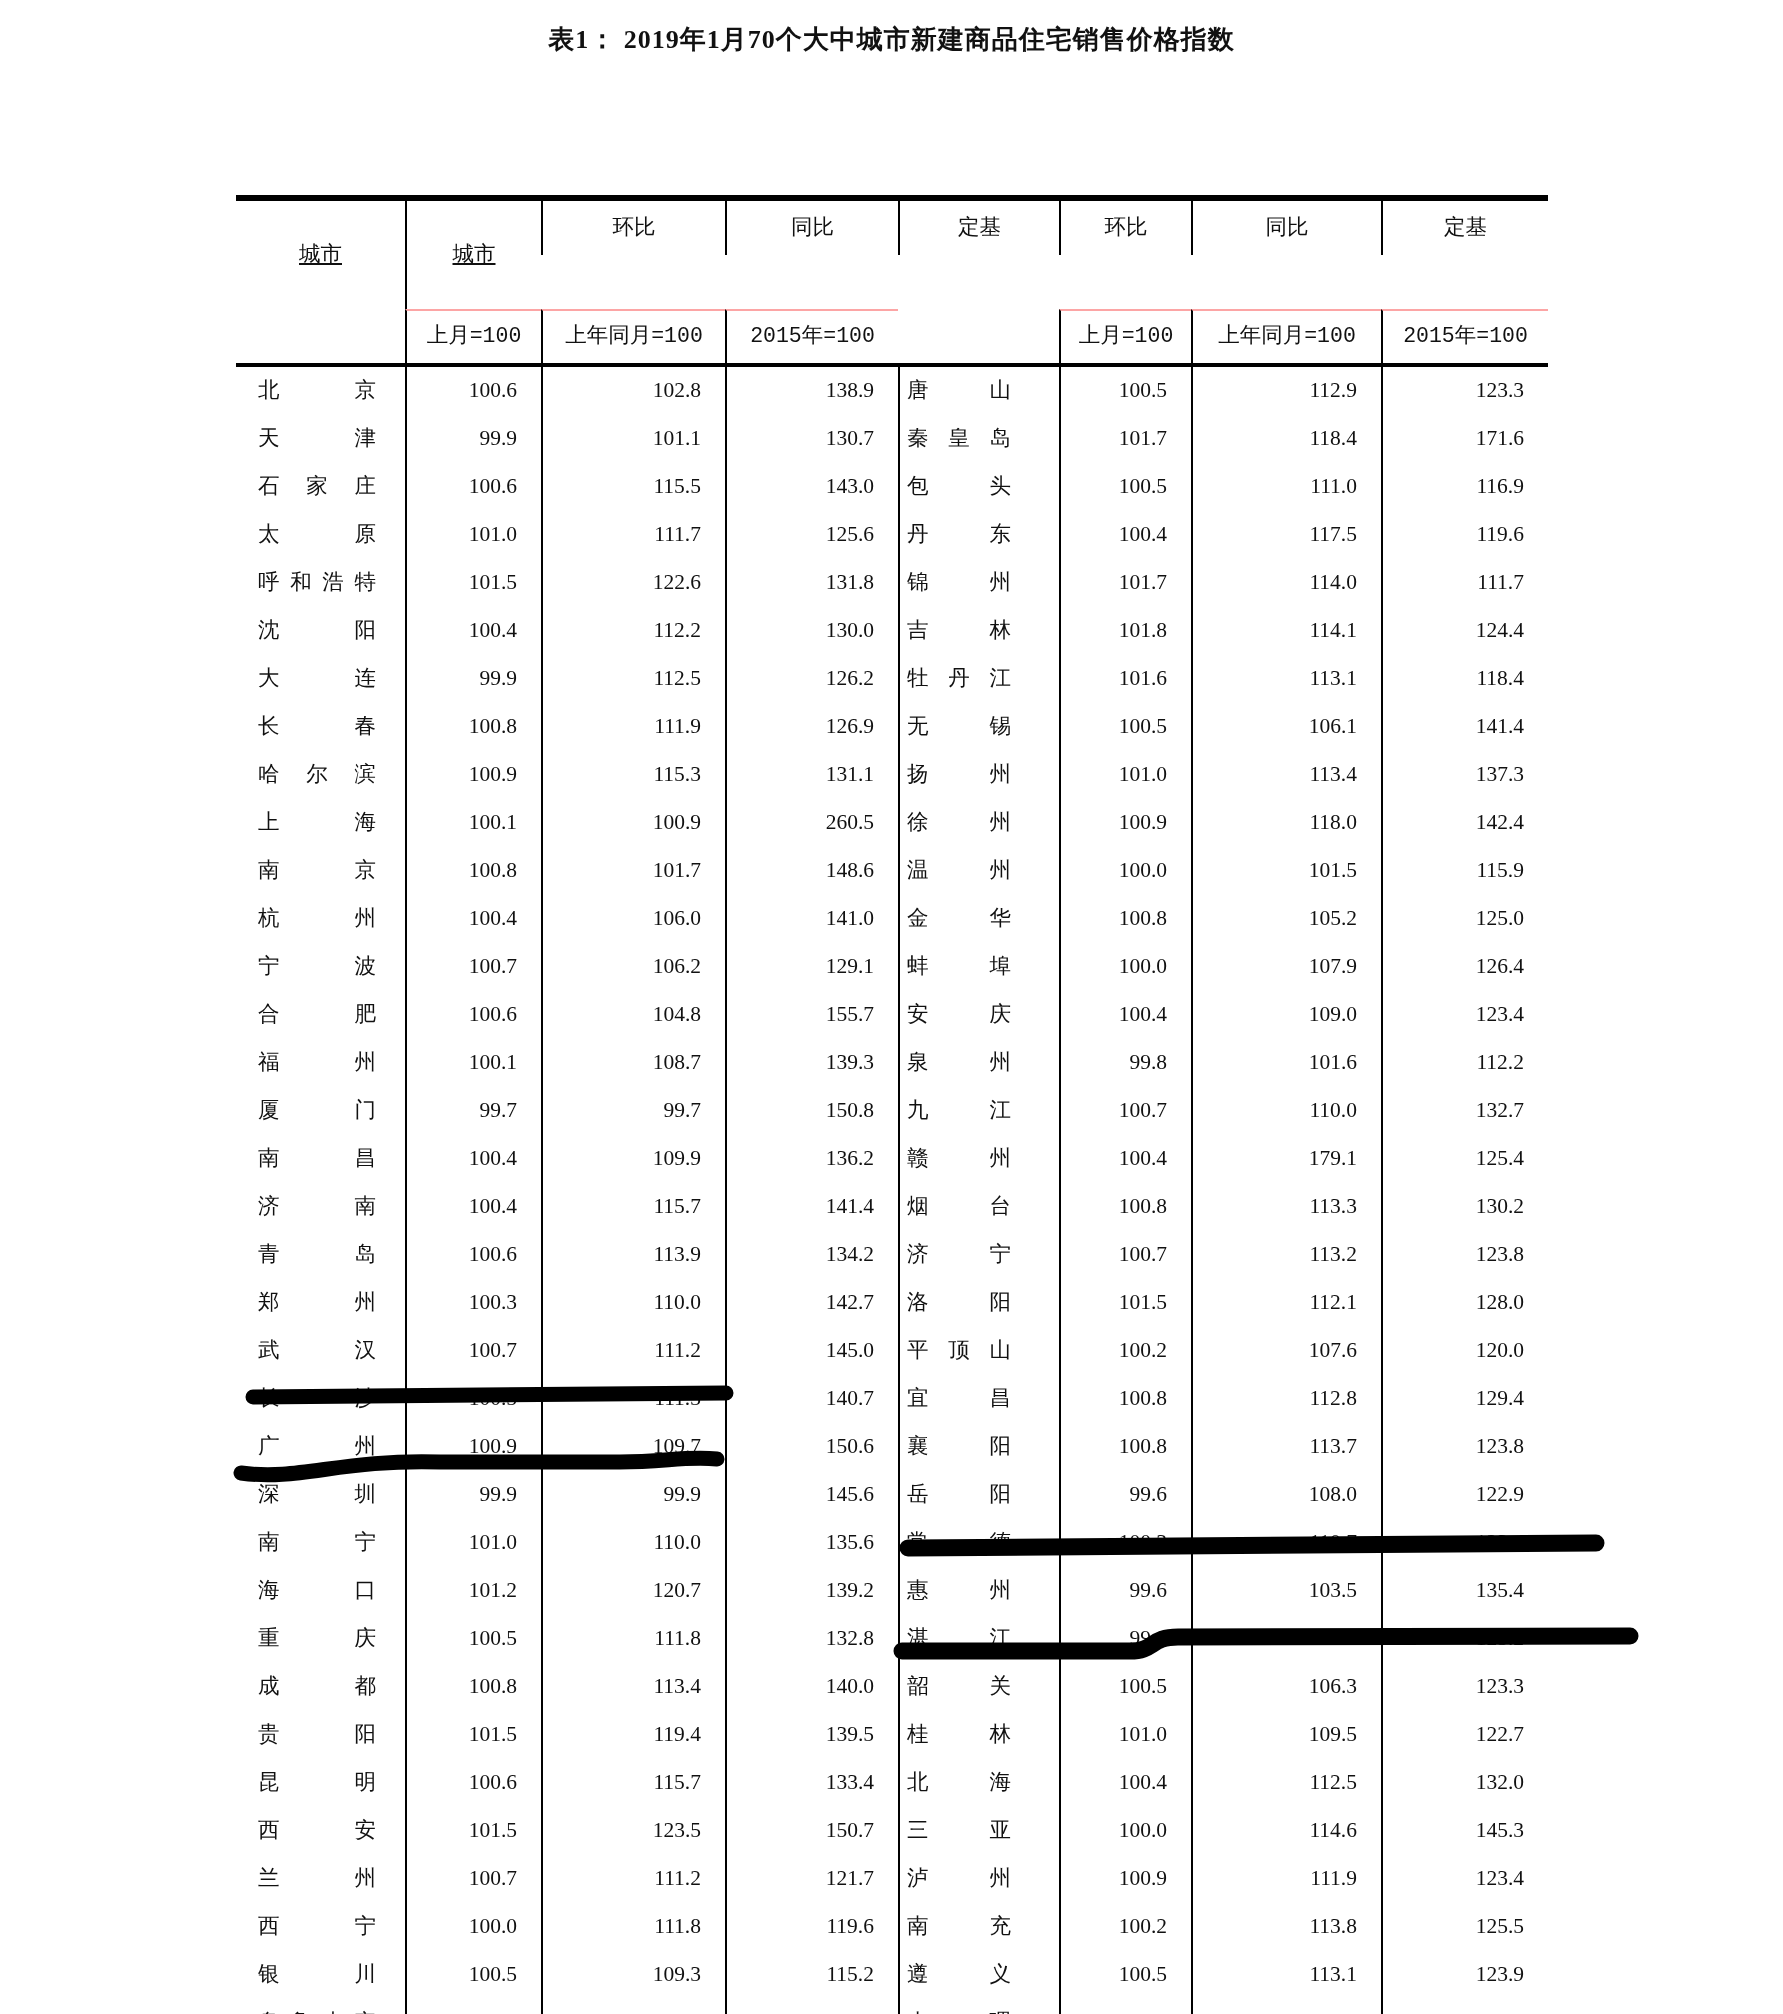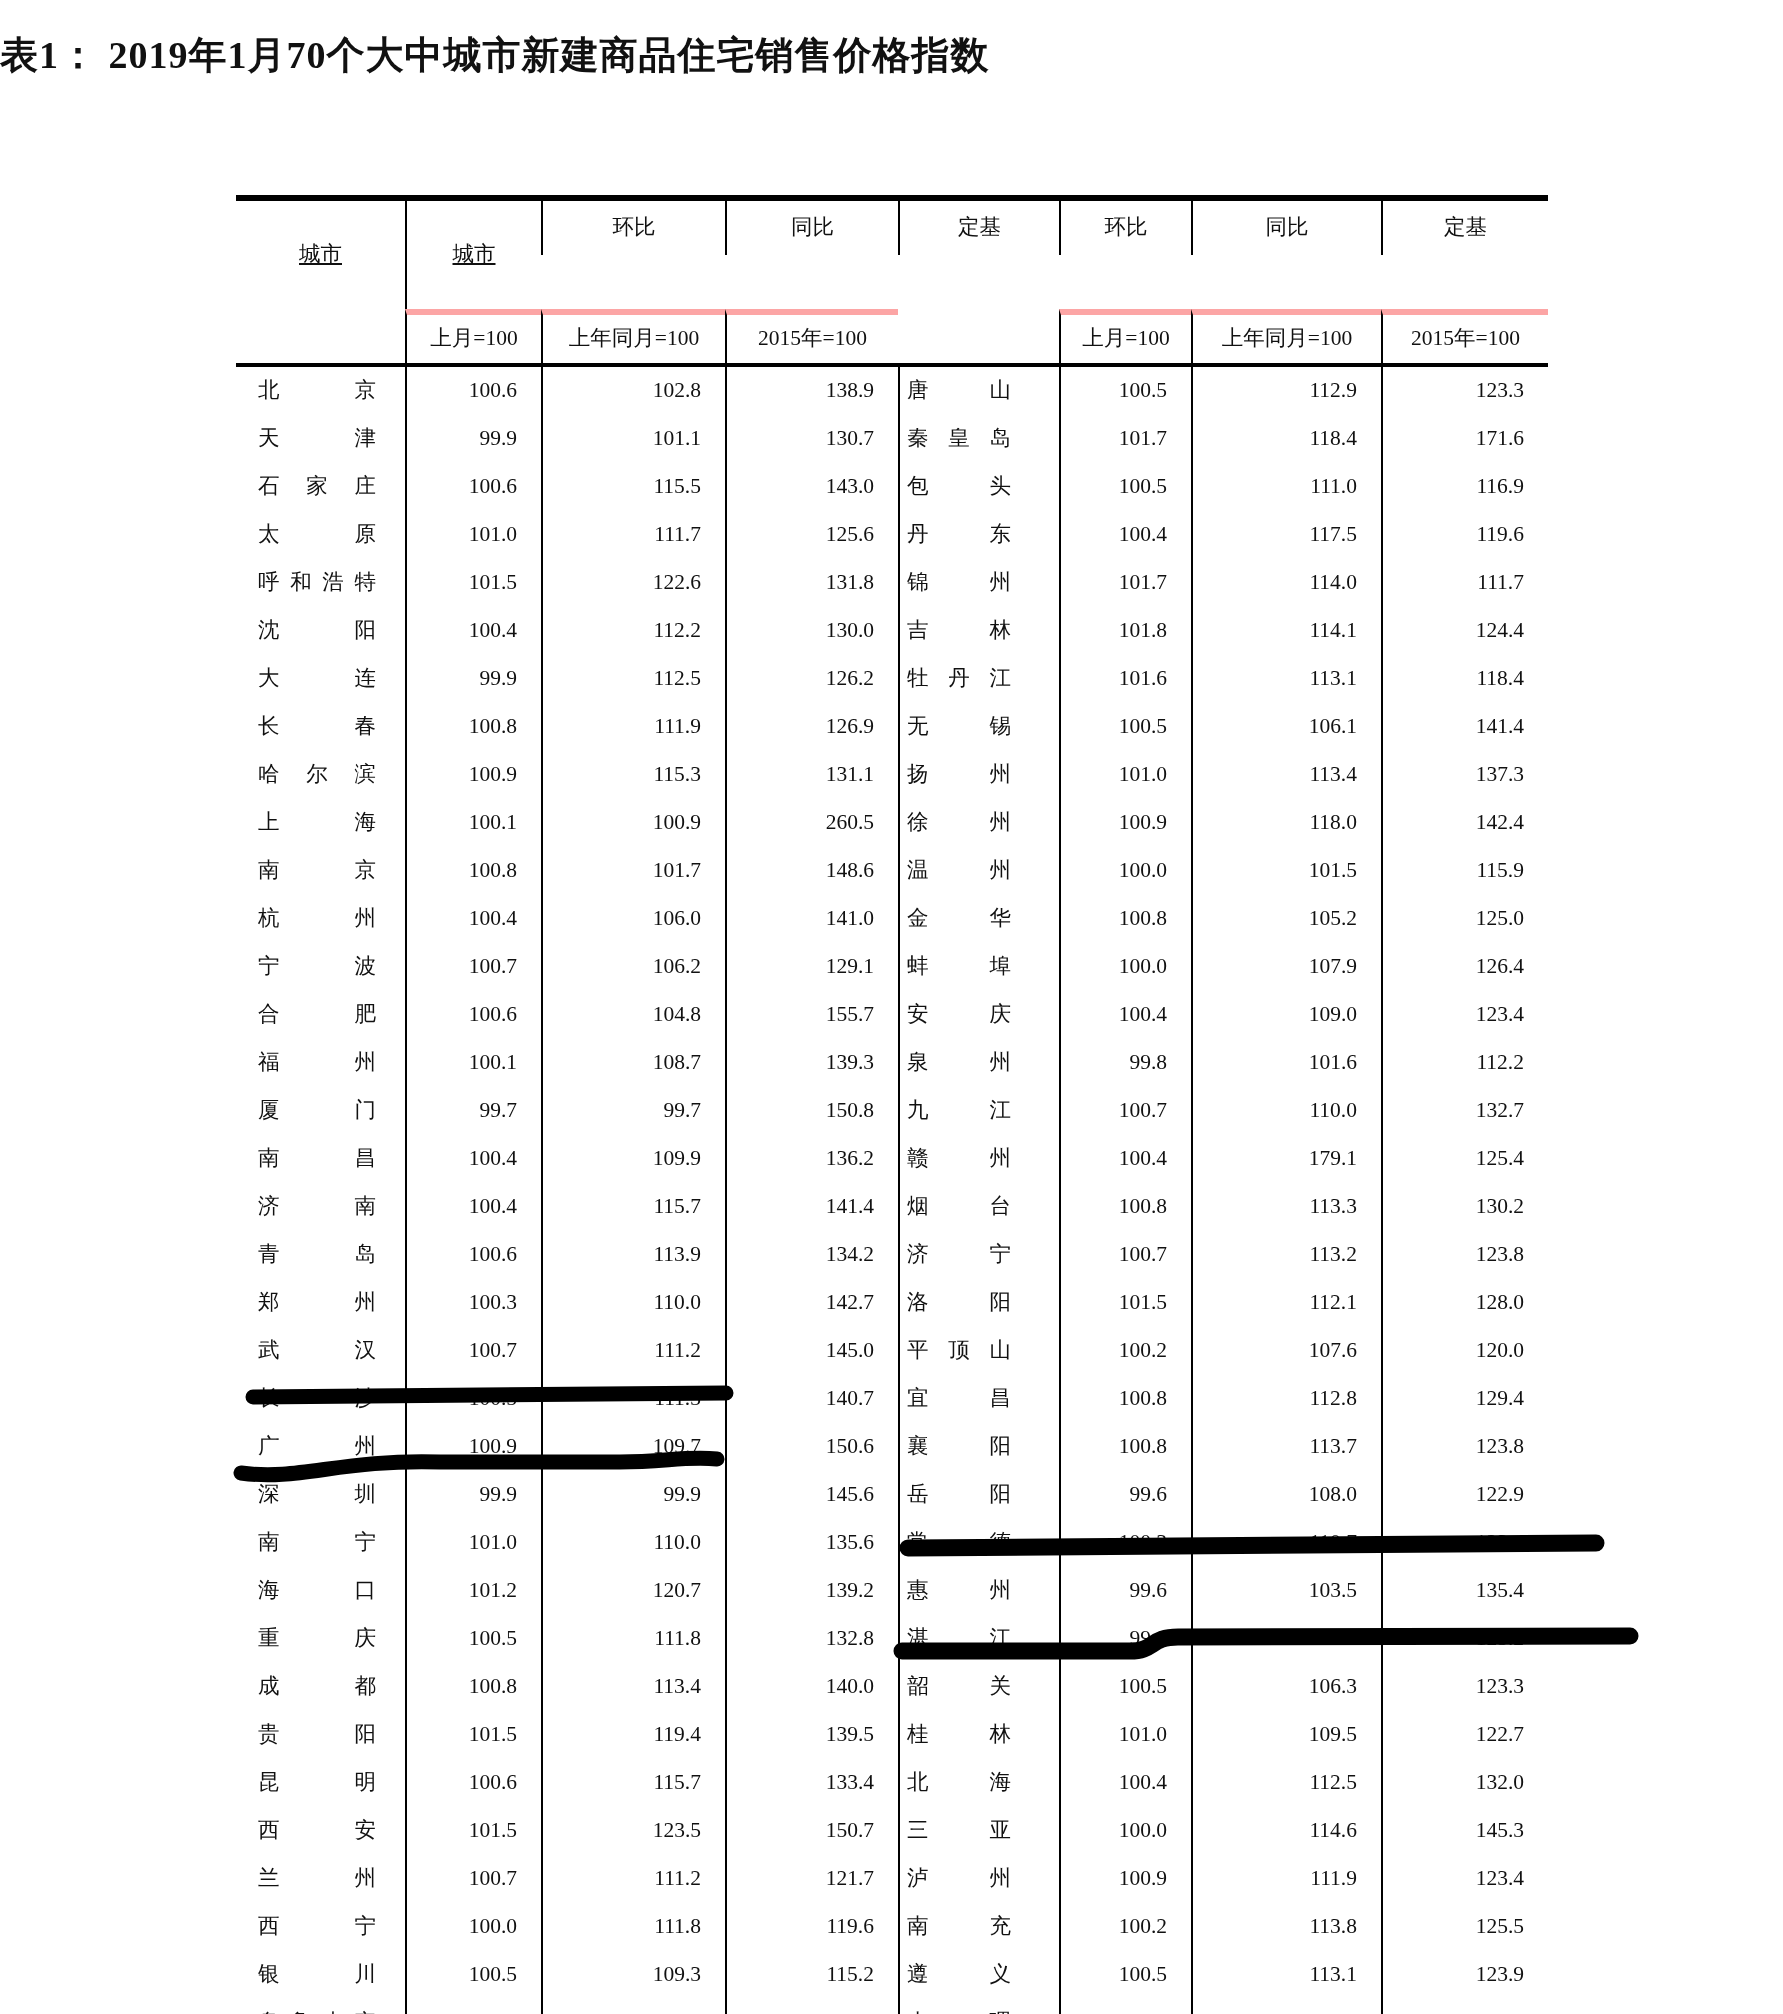--- a/index.html
+++ b/index.html
@@ -1,40 +1,40 @@
 <!DOCTYPE html>
 <html><head>
 <meta charset="utf-8">
 <style>
   html,body{margin:0;padding:0;background:#ffffff;}
   body{
     position:relative;width:1783px;height:2014px;overflow:hidden;
     font-family:"Liberation Serif","DejaVu Serif",serif;color:#111;
   }
   .page-title{
-    position:absolute;top:30px;left:0;width:1783px;height:46px;
-    font-size:38px;font-weight:bold;letter-spacing:1px;
+    position:absolute;top:22px;left:0;width:1783px;height:46px;
+    text-align:center;font-size:26px;font-weight:bold;letter-spacing:1px;
   }
   .ptable{
     position:absolute;left:236px;top:195px;width:1312px;
     border-top:6px solid #000;border-bottom:6px solid #000;
   }
   .grid{
     display:grid;
     grid-template-columns:169px 136px 184px 173px 161px 132px 190px 167px;
   }
   .thead{border-bottom:4px solid #000;}
   .cell{
     box-sizing:border-box;display:flex;align-items:center;
     font-size:21.5px;line-height:1;white-space:nowrap;
   }
   .bL{border-left:2px solid #000;}
   .hcell{justify-content:center;height:54px;text-align:right;}
   .hcity{grid-row:1 / span 2;height:108px;text-decoration:underline;}
-  .hsub{border-top:6px solid #fca5a5;}
+  .hsub{border-top:2px solid #fca5a5;font-family:Liberation Mono, monospace;}
   .tbody .cell{height:48px;}
   .num{justify-content:flex-end;padding-right:24px;}
   .citycell{padding-left:22px;}
   .citycell.rhalf{padding-left:7px;}
   .cname{
     display:block;text-align:justify;text-align-last:justify;
     -moz-text-align-last:justify;width:118px;
   }
   .rhalf .cname{width:104px;}
   .marker-overlay{position:absolute;left:0;top:0;width:1783px;height:2014px;pointer-events:none;}

